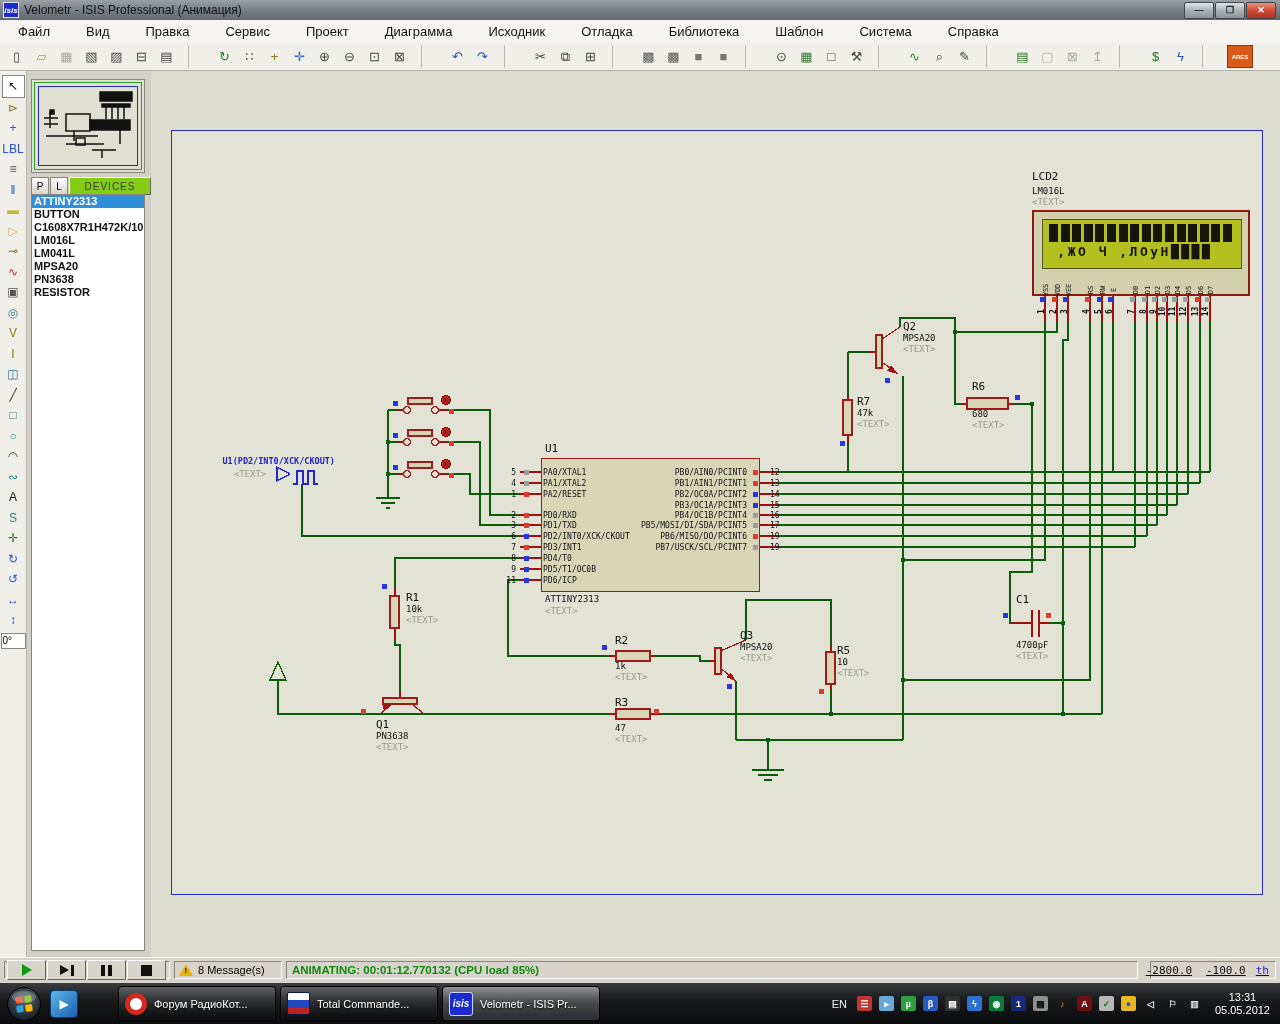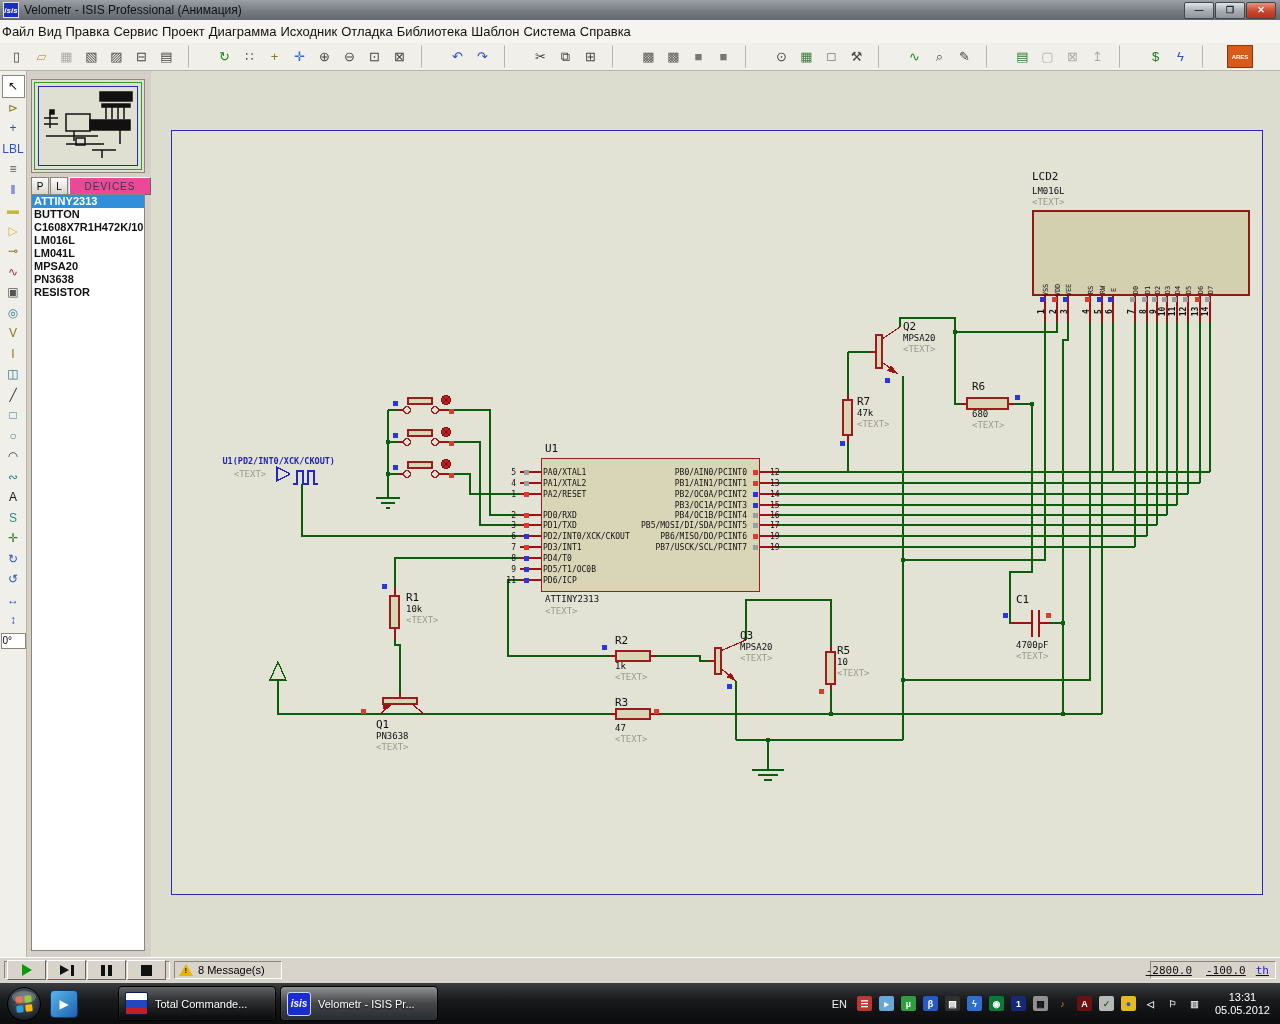--- a/index.html
+++ b/index.html
@@ -16,21 +16,21 @@
   #title-text{font-size:12px;color:#101010;}
   #win-controls{margin-left:auto;display:flex;margin-right:4px;}
   .wbtn{width:28px;height:15px;margin-left:1px;border:1px solid #41464a;border-radius:2px;
     background:linear-gradient(#dfe3e6,#a9b0b5 50%,#8f969b);
     display:flex;align-items:center;justify-content:center;font-size:9px;color:#222;font-weight:bold;}
   .wbtn.close{background:linear-gradient(#e8937f,#cf4b33 50%,#b03220);color:#fff;}
 
   
   #menubar{left:0;top:20px;width:1280px;height:23px;background:#f6f4f0;
     border-bottom:1px solid #c6c2ba;display:flex;align-items:center;z-index:30;}
-  .menu-item{padding:0 2px;font-size:13px;color:#111;line-height:22px;}
+  .menu-item{padding:0 18px;font-size:13px;color:#111;line-height:22px;}
 
   
   #toolbar{left:0;top:43px;width:1280px;height:28px;background:#f1efe9;
     border-bottom:1px solid #b8b5ae;display:flex;align-items:center;padding-left:4px;z-index:30;box-sizing:border-box;}
   .ti{width:21px;height:21px;margin:0 1px;display:flex;align-items:center;justify-content:center;
     font-size:13px;color:#444;border:1px solid transparent;}
   .ti.gap{margin-left:9px;border-left:1px solid #b8b5ae;border-radius:0;width:12px;padding-right:9px;
     color:transparent;pointer-events:none;}
   .ti.dim{opacity:.4;}
   .ti.ares{background:#d85a18;color:#fff;font:bold 6px "Liberation Sans",sans-serif;border:1px solid #8a3a0a;width:24px;}
@@ -44,21 +44,21 @@
     text-align:left;padding-left:1px;line-height:13px;margin:2px 0;}
 
   
   #leftpanel{left:27px;top:71px;width:124px;height:886px;background:#d4d0c8;z-index:25;}
   #overview{left:4px;top:8px;width:112px;height:92px;background:#dfe0d1;border:1px solid #8a867e;}
   #ov-green{left:2px;top:2px;right:2px;bottom:2px;border:1px solid #2aa02a;position:absolute;}
   #ov-blue{left:6px;top:6px;right:6px;bottom:6px;border:1px solid #2a2ab8;position:absolute;}
   #pl-row{left:4px;top:106px;height:16px;display:flex;}
   .plbtn{width:16px;height:16px;background:linear-gradient(#fdfdfd,#d8d4cc);border:1px solid #8a867e;
     font-size:10px;display:flex;align-items:center;justify-content:center;margin-right:1px;}
-  #dev-header{width:80px;height:16px;background:#ec4899;border:1px solid;border-color:#fff #6a665e #6a665e #fff;
+  #dev-header{width:80px;height:16px;background:#84cc16;border:1px solid;border-color:#fff #6a665e #6a665e #fff;
     font-size:10px;color:#3a3a3a;display:flex;align-items:center;justify-content:center;letter-spacing:1px;}
   #devlist{left:4px;top:123px;width:112px;height:755px;background:#fff;border:1px solid #8a867e;overflow:hidden;}
   .dev-item{height:13px;line-height:13px;font-size:11px;font-weight:bold;color:#111;padding-left:2px;white-space:nowrap;}
 
   
   #canvasbg{left:151px;top:71px;width:1129px;height:886px;background:#dcddcf;z-index:1;}
   #sheet{left:20px;top:59px;width:1090px;height:763px;border:1px solid #2a2ab8;background:#e2e3d5;position:absolute;}
   #wires{left:0;top:0;width:1280px;height:1024px;z-index:2;pointer-events:none;}
   #labels{left:0;top:0;width:1280px;height:1024px;z-index:3;pointer-events:none;}
   #labels>div{position:absolute;}
@@ -650,20 +650,24 @@
         <span class="usq-r" style="background: rgb(154, 160, 162);"></span>
         <span class="unum-r">19</span>
       </div>
 
   </div>
 
   <div style="left:1032px;top:170px" class="pref">LCD2</div>
   <div style="left:1032px;top:186px" class="pval">LM016L</div>
   <div style="left:1032px;top:197px" class="ptext">&lt;TEXT&gt;</div>
   <div id="lcd-box"></div>
+  <div id="lcd-screen">
+    <div id="lcd-row1"></div>
+    <div id="lcd-row2"> ,ЖО Ч ,ЛОуН████</div>
+  </div>
   <div id="lcdpins">
 
       <div class="lcol">
         <div class="lname">
           <span>VSS</span>
         </div>
         <div class="lsq" style="background: rgb(40, 54, 224);"></div>
         <div class="lnum">
           <span>1</span>
         </div>
@@ -921,20 +925,23 @@
       </div>
     <div class="abtn">
         <span class="stopsq"></span>
       </div>
   </div>
   <div class="sunk" style="left:174px;width:108px;">
     <span id="warn-tri">
         <i>!</i>
       </span>
     <span style="font-size:11px">8 Message(s)</span>
+  </div>
+  <div class="sunk" style="left:286px;width:852px;">
+    <span id="anim-text">ANIMATING: 00:01:12.770132 (CPU load 85%)</span>
   </div>
   <div class="sunk" style="left:1150px;width:126px;text-decoration:underline;" id="coords">
     <span>-2800.0</span>
     <span>-100.0</span>
     <span class="u">th</span>
   </div>
 </div>
 
 <div id="taskbar" class="abs">
   <svg id="startorb" viewBox="0 0 36 36">
@@ -949,20 +956,24 @@
       <rect x="10" y="10" width="7" height="7" rx="1.5" fill="#e4502a"></rect>
       <rect x="19" y="10" width="7" height="7" rx="1.5" fill="#7fba00"></rect>
       <rect x="10" y="19" width="7" height="7" rx="1.5" fill="#2f9fd8"></rect>
       <rect x="19" y="19" width="7" height="7" rx="1.5" fill="#ffb900"></rect>
     </g>
     <ellipse cx="18" cy="11" rx="12" ry="6" fill="#fff" opacity="0.22"></ellipse>
   </svg>
   <div id="wmp-ico">▶</div>
 
   <div class="taskbtn">
+    <div id="opera-ico"></div>
+    <div class="lbl">Форум РадиоКот...</div>
+  </div>
+  <div class="taskbtn">
     <div id="tc-ico"></div>
     <div class="lbl">Total Commande...</div>
   </div>
   <div class="taskbtn active">
     <div id="isis-ico">isis</div>
     <div class="lbl">Velometr - ISIS Pr...</div>
   </div>
 
   <div id="tray">
     <span id="lang">EN</span>

